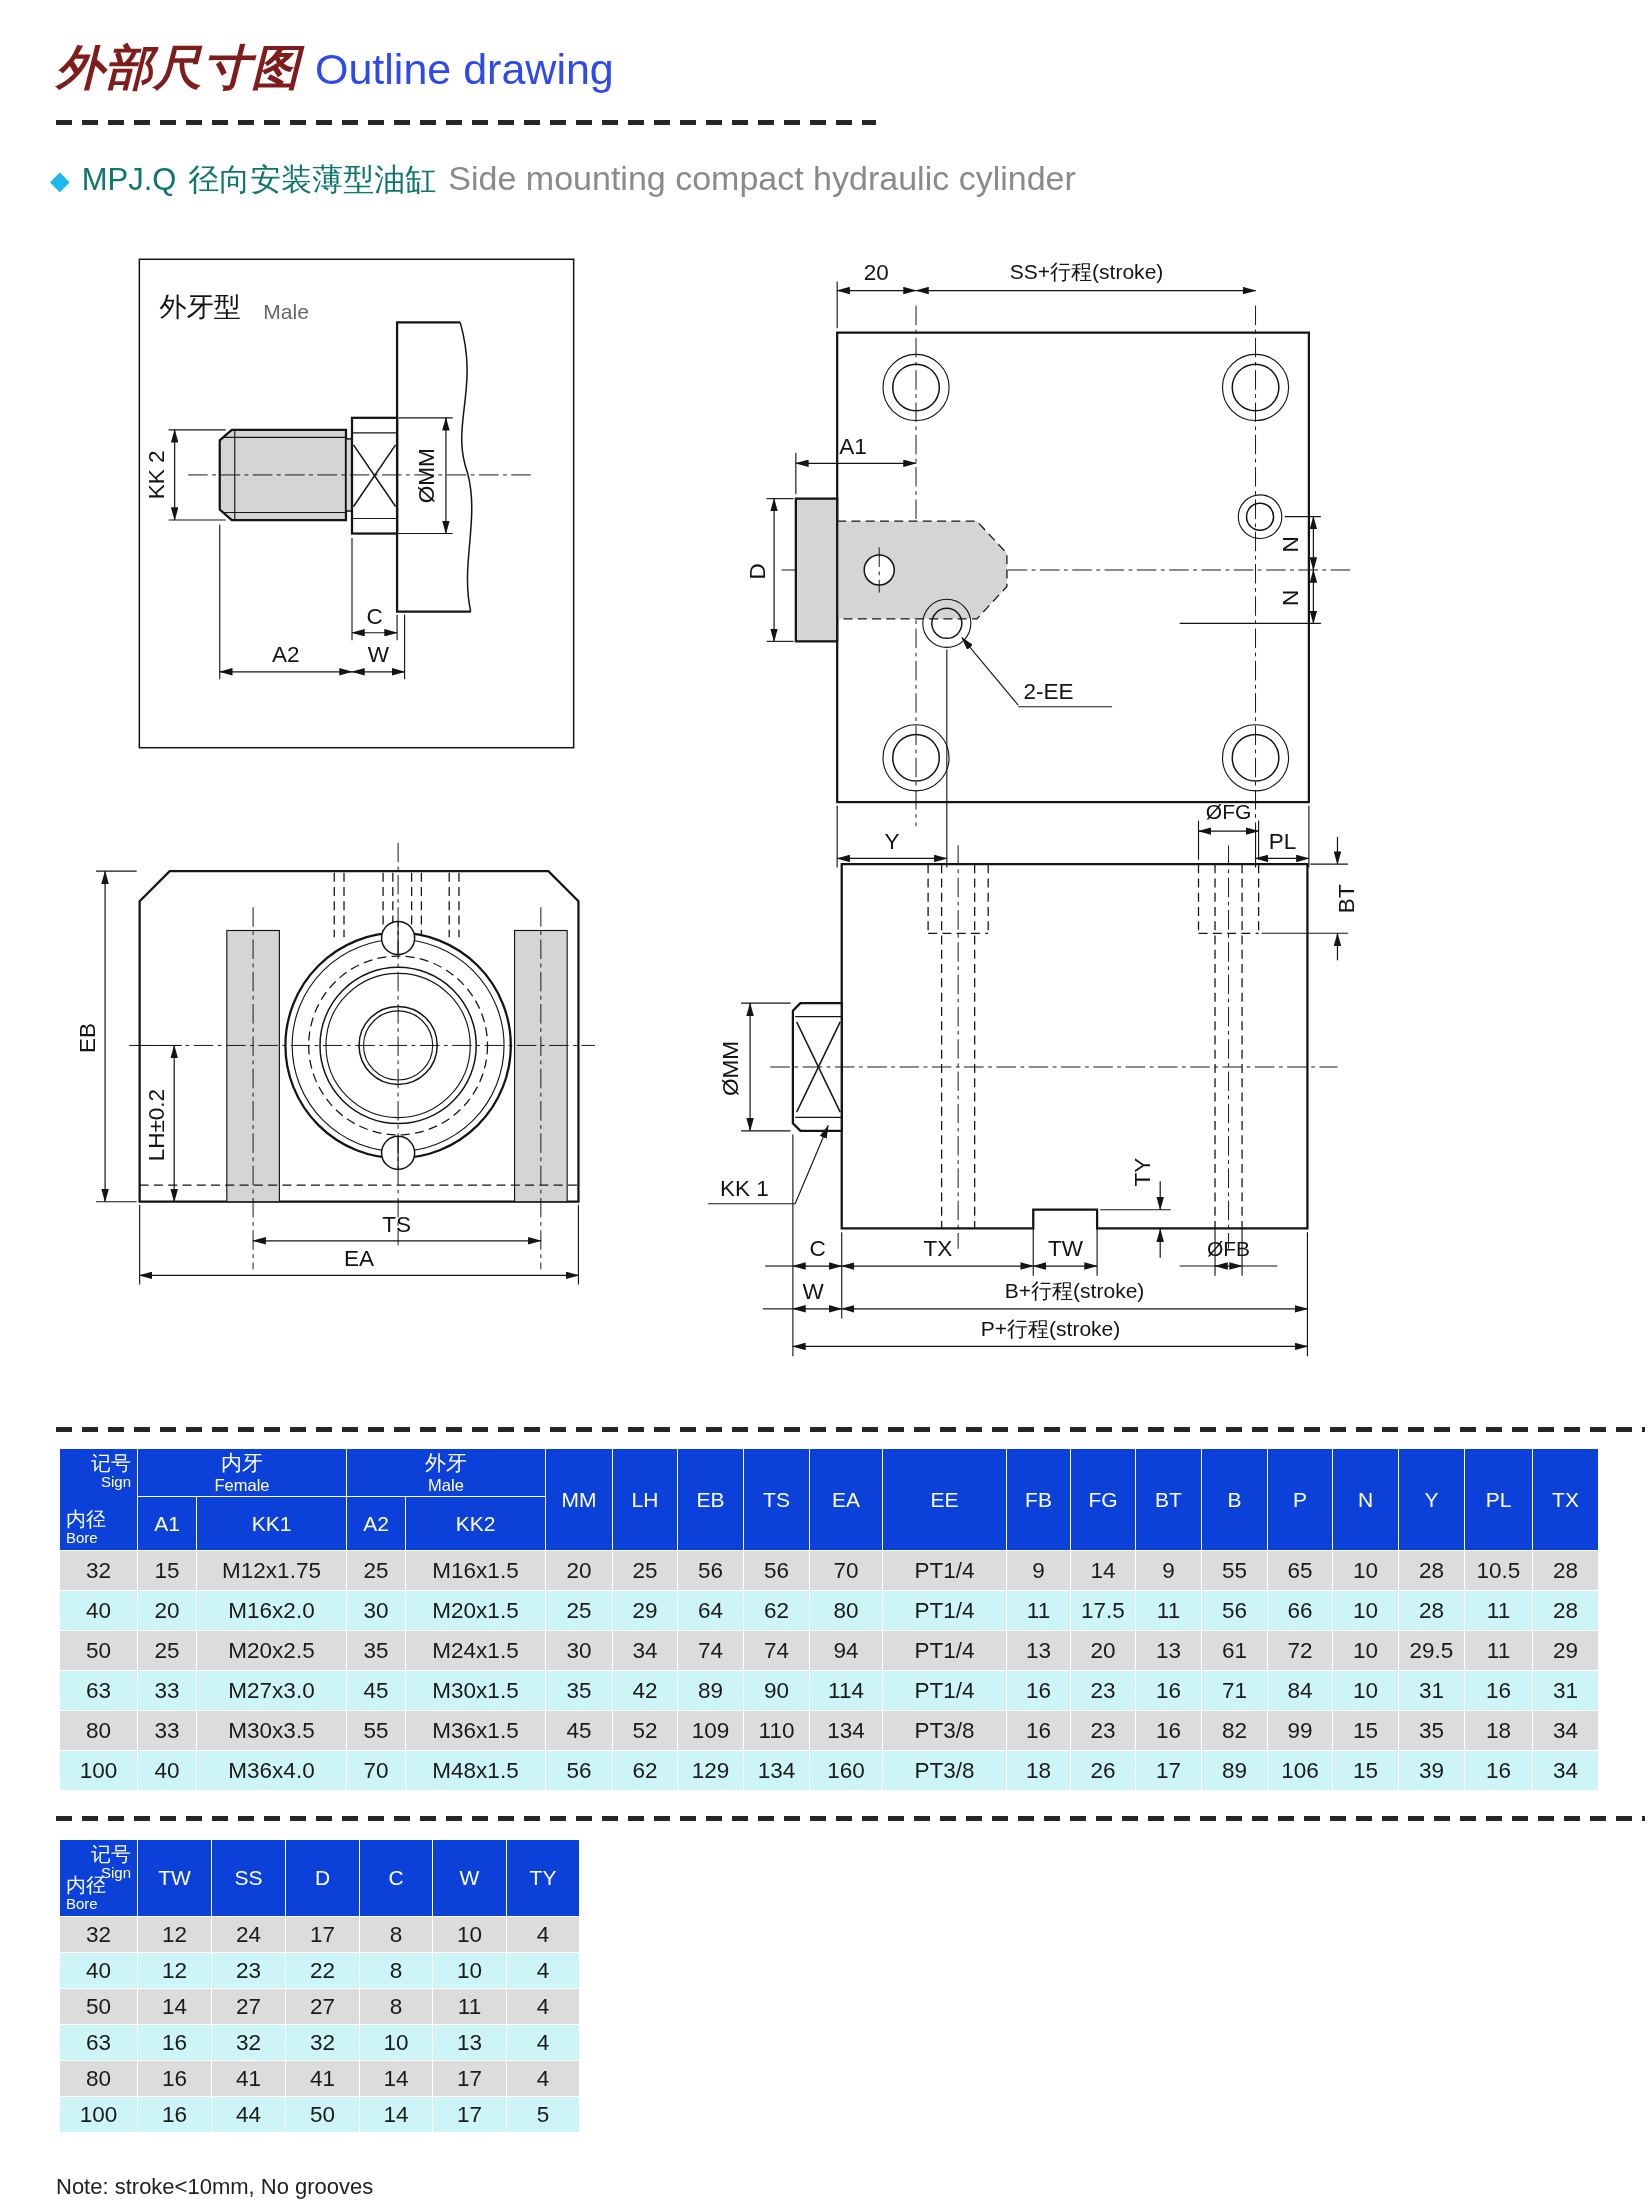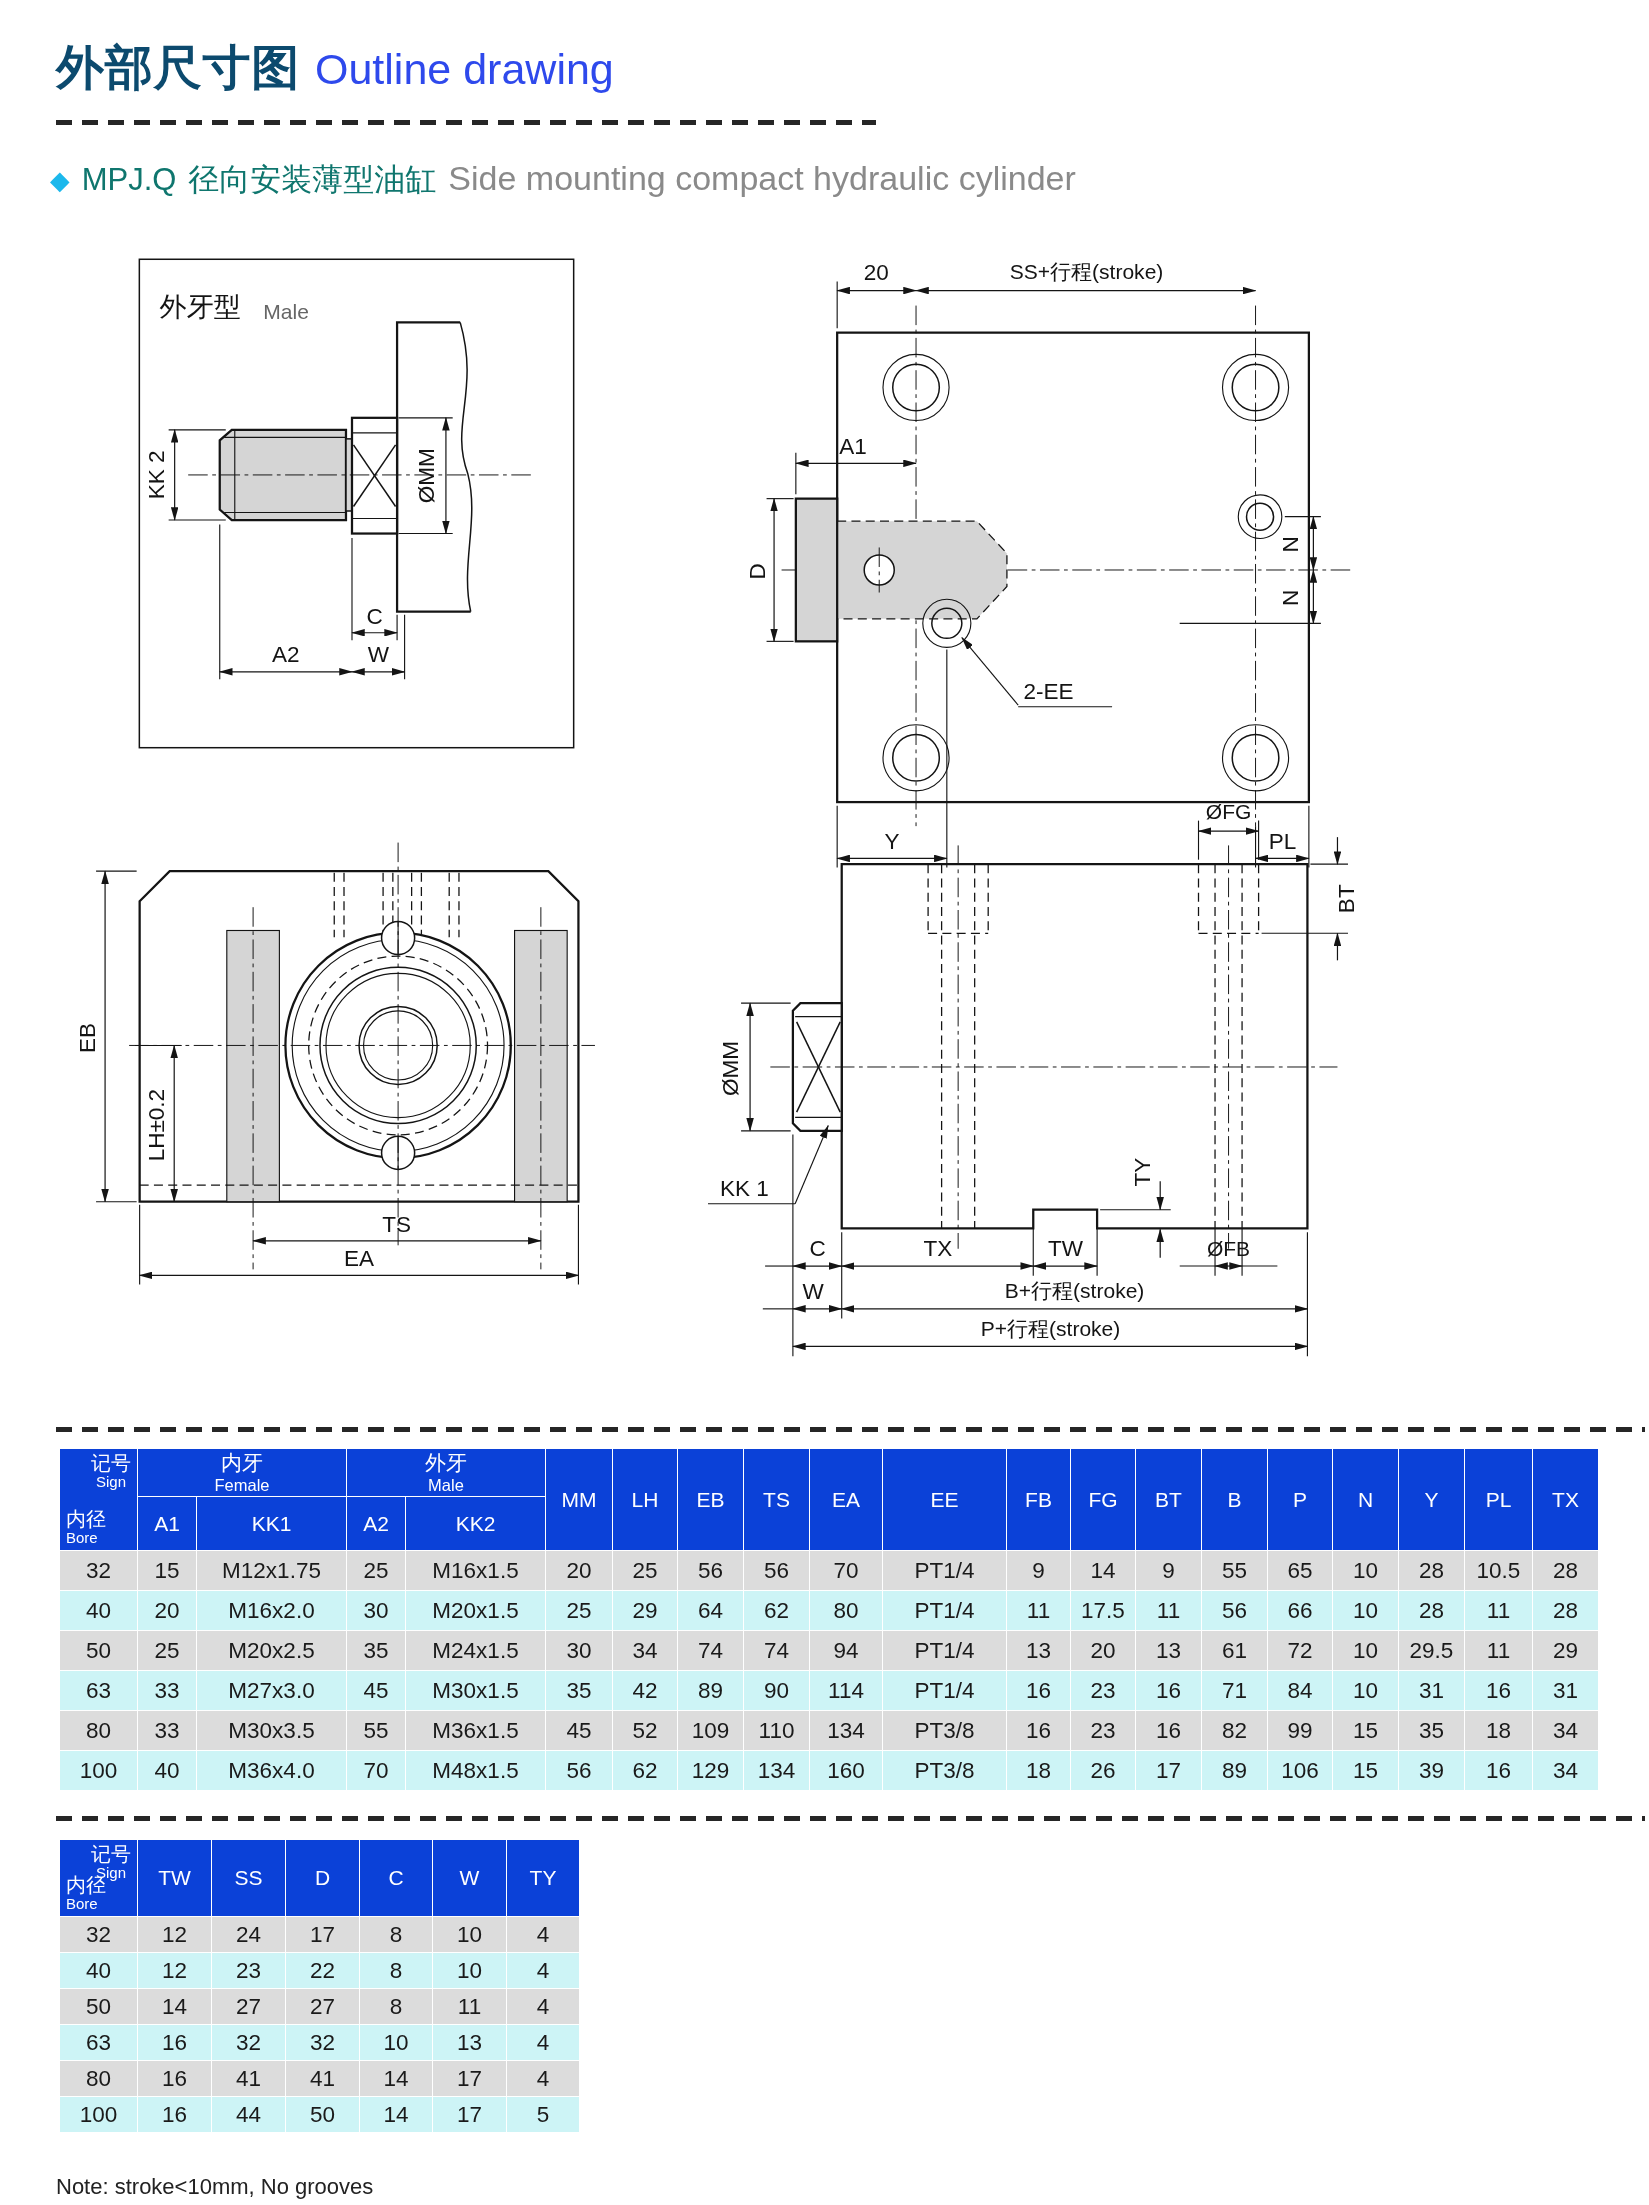--- a/index.html
+++ b/index.html
@@ -1,20 +1,20 @@
 <!DOCTYPE html>
 <html style="font-size:12px"><head>
 <meta charset="utf-8">
 <style>
   html,body{margin:0;padding:0;background:#ffffff;font-family:"Liberation Sans",sans-serif;}
   #page{position:relative;width:1649px;height:2205px;background:#fff;overflow:hidden;}
 
   
   .title-row{position:absolute;display:flex;align-items:baseline;gap:15px;white-space:nowrap;}
-  .t-zh{font-size:48px;font-weight:700;color:#0c4a6e;letter-spacing:0.8px;}
+  .t-zh{font-size:48px;font-weight:700;color:#7f1d1d;letter-spacing:0.8px;font-style:italic;}
   .t-en{font-size:43px;font-weight:400;color:#2e49ec;}
   .dashed-rule{position:absolute;height:5.3px;
      background:repeating-linear-gradient(90deg,#262626 0 16.5px,transparent 16.5px 26px);}
   .subtitle{position:absolute;display:flex;align-items:baseline;gap:12px;white-space:nowrap;}
   .diamond{font-size:25.5px;color:#1cb8ec;transform:translateY(-1.5px);}
   .s-model,.s-zh{font-size:31px;color:#0f766e;}
   .s-en{font-size:34px;color:#8a8a8a;}
 
   
   svg.draw{position:absolute;overflow:visible;}
@@ -40,21 +40,21 @@
   .h-grp-zh{font-size:21px;line-height:1.15;}
   .h-grp-en{font-size:16.5px;line-height:1.1;}
   .row-h1{height:48px;}
   .row-h2{height:54px;}
   td.cell{font-size:22.5px;color:#1a1a1a;height:39px;}
   tr.r-gray td{background:#dcdcdc;}
   tr.r-cyan td{background:#cdf4f6;}
   th.cell-corner{position:relative;padding:0;
      background-color:#0b41d8;
      background-image:linear-gradient(to bottom right,rgba(0,0,0,0) calc(50% - 1.1px),#fff calc(50% - 1.1px) calc(50% + 1.1px),rgba(0,0,0,0) calc(50% + 1.1px));}
-  .c-tr{position:absolute;top:3.8px;right:6px;line-height:1.05;}
+  .c-tr{position:absolute;top:3.8px;right:6px;text-align:right;line-height:1.05;}
   .c-bl{position:absolute;bottom:3.8px;left:6px;text-align:left;line-height:1.05;}
   .c-zh{font-size:20px;}
   .c-en{font-size:15px;}
   .t2-head{height:77px;}
   table#tbl2 td.cell{height:35px;}
 
   
   .note-zh{position:absolute;font-size:23px;color:#111;white-space:nowrap;}
   .note-en{position:absolute;font-size:22px;color:#222;white-space:nowrap;}
 </style>

